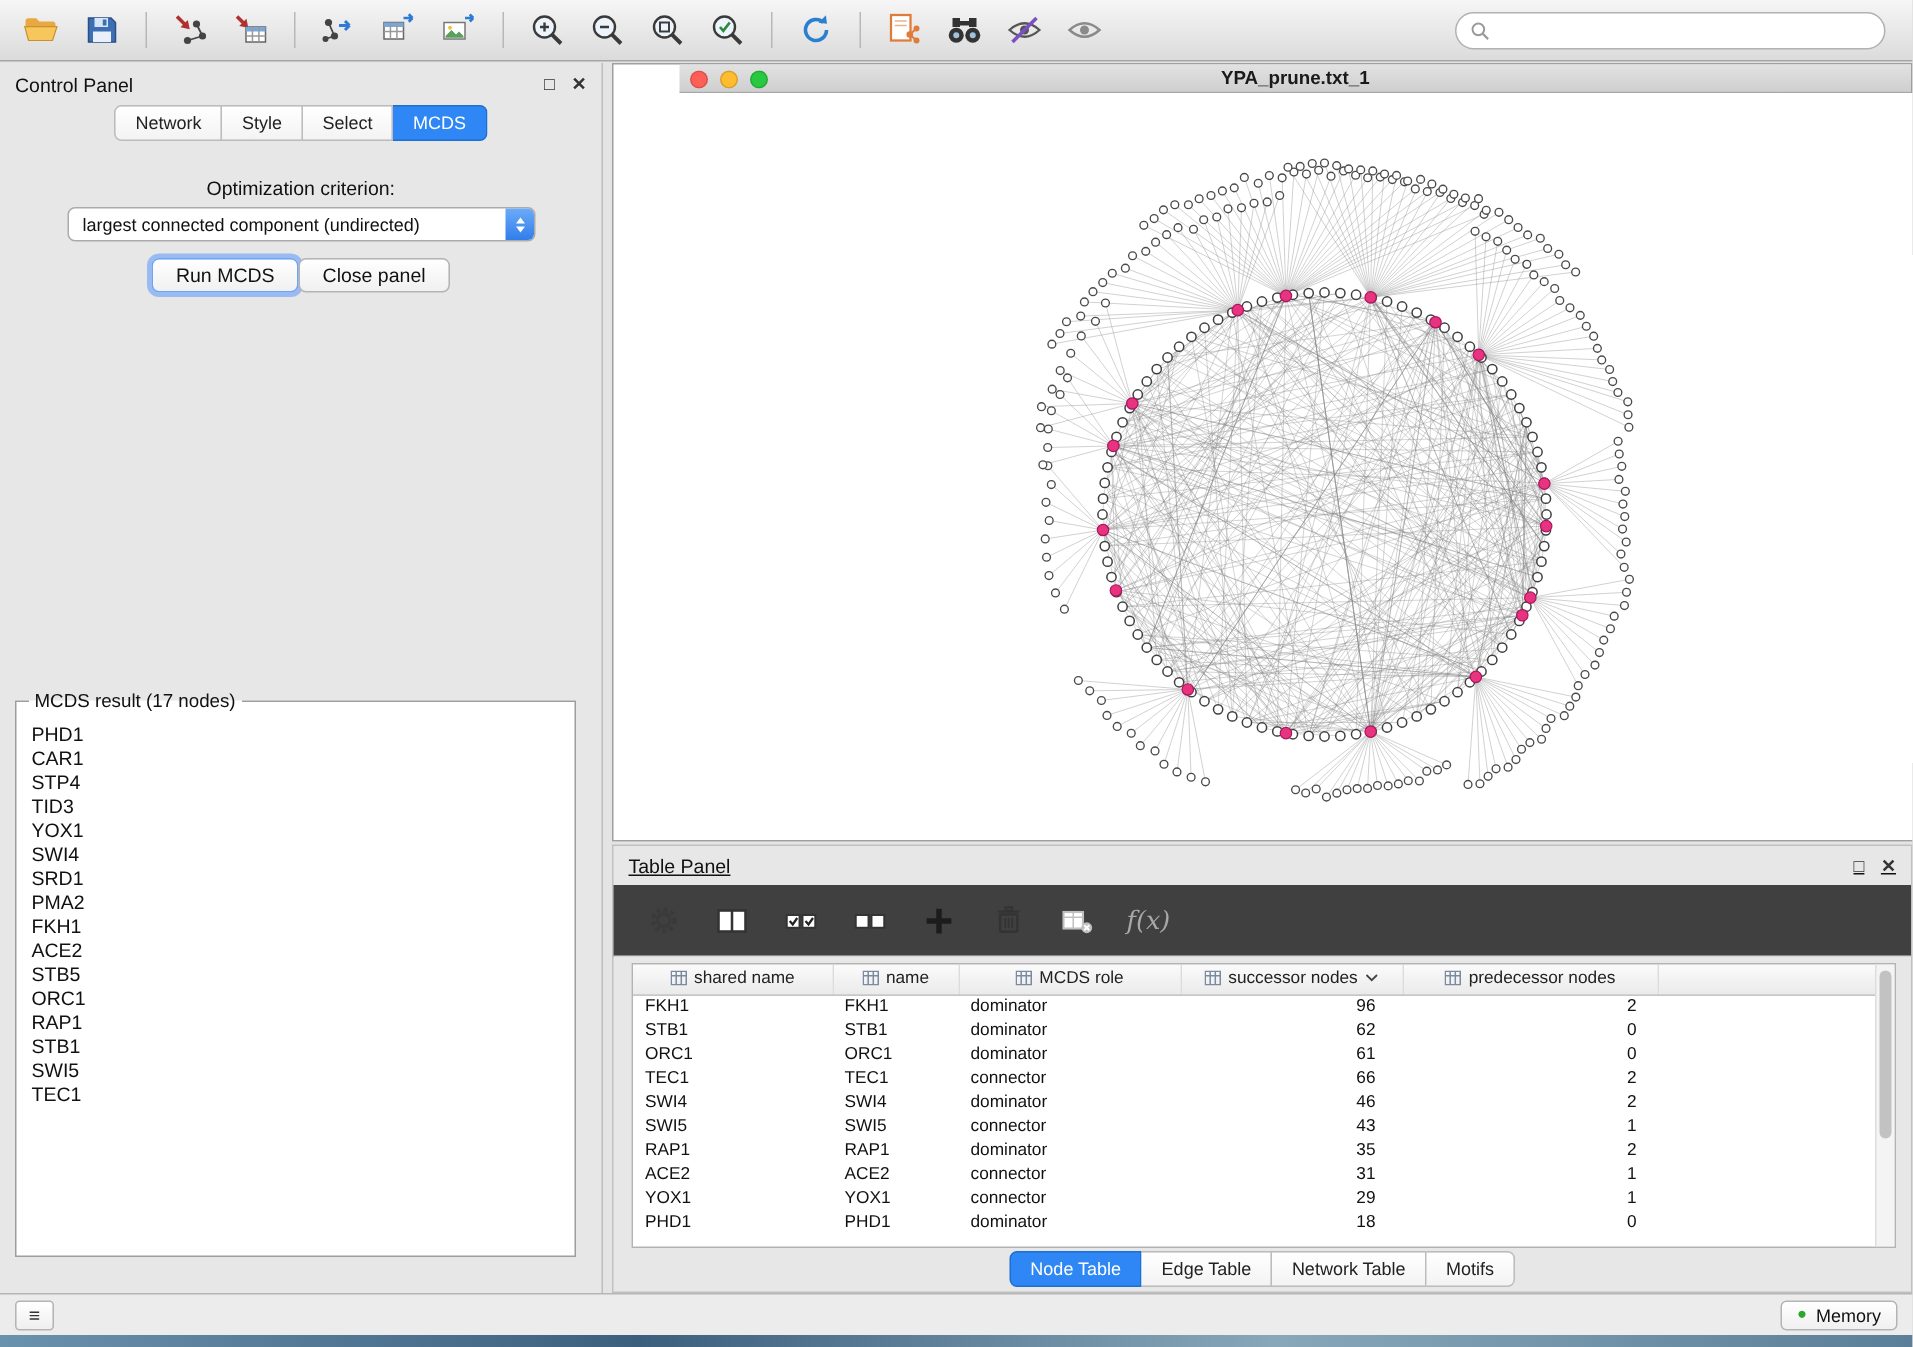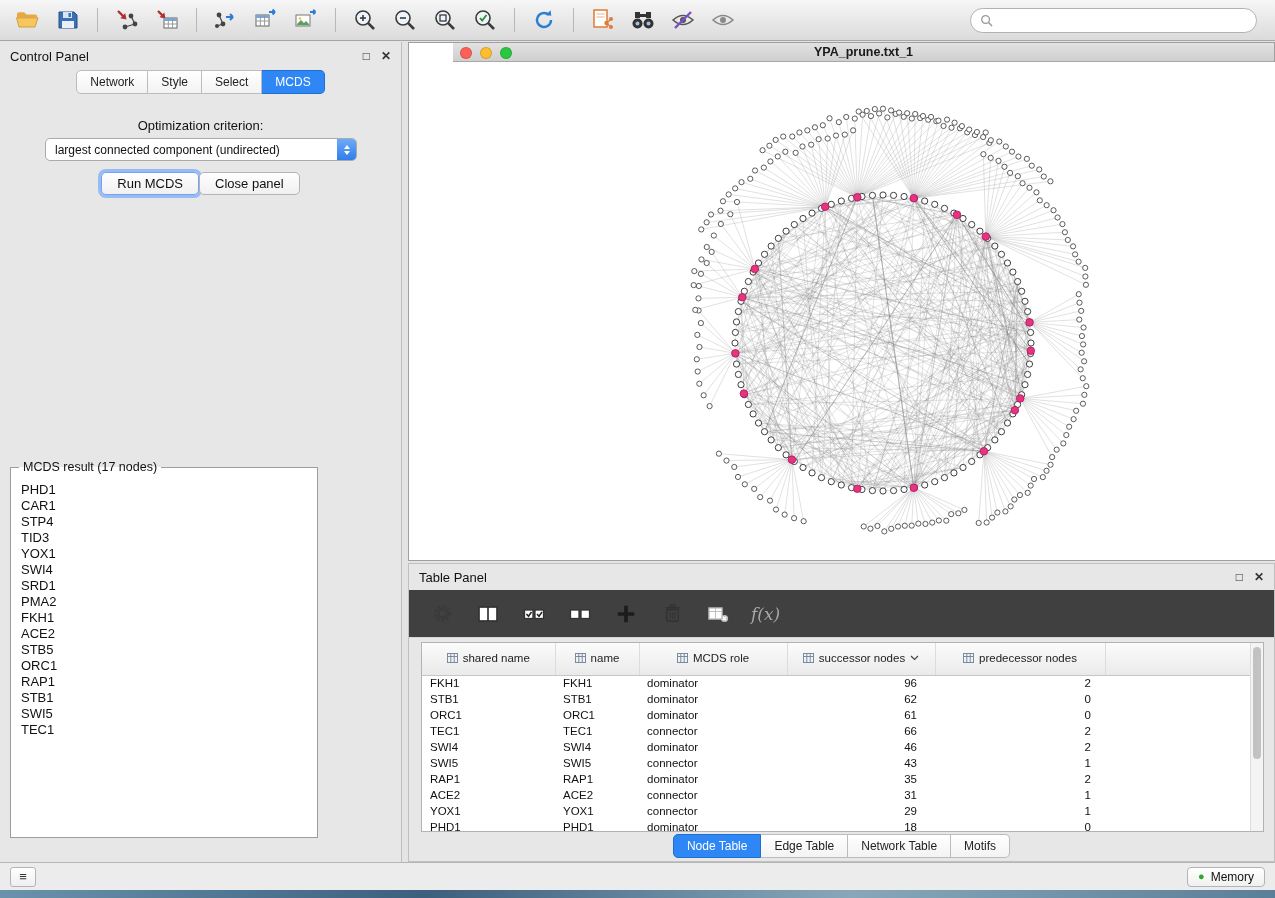--- a/index.html
+++ b/index.html
@@ -26,39 +26,39 @@
   .seg-tab:last-child{border-radius:0 5px 5px 0;}
   .seg-tab.active{background:var(--accent,#2e87f5);color:#fff;border-color:#1f6fd0;}
   .opt-label{text-align:center;margin-top:24px;font-size:13px;}
   .dropdown{position:absolute;left:45px;top:96px;width:312px;height:23px;background:#fff;border:1px solid #ababab;border-radius:5px;display:flex;align-items:center;font-size:12px;padding-left:9px;overflow:hidden;}
   .dropdown .stepper{margin-left:auto;width:19px;height:23px;background:linear-gradient(#6fadf9,#2e7bea);display:flex;flex-direction:column;align-items:center;justify-content:center;gap:2px;border-radius:0 4px 4px 0;}
   .tri-up{width:0;height:0;border-left:3.5px solid transparent;border-right:3.5px solid transparent;border-bottom:4px solid #fff;}
   .tri-down{width:0;height:0;border-left:3.5px solid transparent;border-right:3.5px solid transparent;border-top:4px solid #fff;}
   .btn-row{position:absolute;left:0;top:130px;width:100%;display:flex;justify-content:center;}
   .mac-btn{background:linear-gradient(#ffffff,#f0f0f0);border:1px solid #b4b4b4;border-radius:5px;font-size:13px;padding:3px 15px;color:#111;font-family:"Liberation Sans",sans-serif;}
   .mac-btn.focused{box-shadow:0 0 0 3px rgba(77,144,254,.5);border-color:#6ea3f7;}
-  fieldset.result-group{position:absolute;left:10px;top:418px;width:308px;height:378px;border:1px solid #9d9d9d;background:#fff;padding:4px 2px 2px 2px;}
+  fieldset.result-group{position:absolute;left:10px;top:418px;width:374px;height:378px;border:1px solid #9d9d9d;background:#fff;padding:4px 2px 2px 2px;}
   fieldset.result-group legend{font-size:12.5px;color:#111;padding:0 4px;margin-left:6px;}
   .result-list{height:100%;overflow:hidden;font-size:13px;line-height:16px;padding:4px 8px;}
 
   
   .network-window{position:absolute;left:408px;top:42px;width:867px;height:519px;background:#fff;border:1px solid #9f9f9f;padding-left:44px;}
   .nw-titlebar{position:relative;height:19px;background:linear-gradient(#e2e2e2,#cfcfcf);border-bottom:1px solid #a8a8a8;display:flex;align-items:center;justify-content:center;font-size:12.5px;font-weight:bold;color:#1a1a1a;}
   .traffic{position:absolute;left:7px;top:3.5px;display:flex;gap:8px;}
   .tl{width:12px;height:12px;border-radius:50%;border:1px solid rgba(0,0,0,.15);}
   .nw-canvas{position:relative;width:865px;height:498px;background:#fff;overflow:hidden;}
 
   
   .table-panel{position:absolute;left:408px;top:563px;width:867px;height:299px;background:#e7e7e7;border:1px solid #c0c0c0;}
   .tp-toolbar{position:absolute;left:0;top:26px;width:100%;height:48px;background:#404040;border-bottom:1px solid #d6d6d6;display:flex;align-items:center;padding-left:20px;gap:20px;}
   .tp-icon{width:26px;height:26px;display:flex;align-items:center;justify-content:center;}
   .fx{font-family:"DejaVu Serif",serif;font-style:italic;font-size:17px;color:#a8a8a8;}
   .table-wrap{position:absolute;left:12px;top:78px;width:843px;height:190px;background:#fff;border:1px solid #b3b3b3;overflow:hidden;}
   table.node-table{border-collapse:collapse;width:830px;table-layout:fixed;font-size:11.5px;}
-  table.node-table thead th{height:32px;background:linear-gradient(#fbfbfb,#eaeaea);border-bottom:1px solid #c6c6c6;border-right:1px solid #dcdcdc;font-weight:normal;color:#222;text-align:center;white-space:nowrap;overflow:hidden;}
+  table.node-table thead th{height:20px;background:linear-gradient(#fbfbfb,#eaeaea);border-bottom:1px solid #c6c6c6;border-right:1px solid #dcdcdc;font-weight:normal;color:#222;text-align:center;white-space:nowrap;overflow:hidden;}
   .th-inner{display:inline-flex;align-items:center;gap:5px;}
   table.node-table tbody td{height:16px;padding:0 8px;white-space:nowrap;overflow:hidden;}
   td.num{text-align:right;padding-right:18px !important;}
   td.num2{text-align:right;padding-right:14px !important;}
   .vscroll{position:absolute;right:0;top:0;width:13px;height:100%;background:#f4f4f4;border-left:1px solid #ddd;}
   .vscroll .thumb{position:absolute;left:2px;right:2px;top:4px;height:112px;background:#c2c2c2;border-radius:5px;}
   .tp-tabs-row{position:absolute;left:0;top:270px;width:100%;display:flex;justify-content:center;}
 
   
   .status-bar{position:absolute;left:0;top:862px;width:1275px;height:28px;background:#ececec;border-top:1px solid #b5b5b5;display:flex;align-items:center;padding:0 10px;}
@@ -1178,21 +1178,21 @@
             <circle cx="338.8821016518026" cy="397.6255915337949" r="3.8" fill="#e8337f" stroke="#a91560" stroke-width="0.8"></circle>
             <circle cx="290.92549212368556" cy="331.618981212199" r="3.8" fill="#e8337f" stroke="#a91560" stroke-width="0.8"></circle>
             <circle cx="282.360520561546" cy="291.32395811413056" r="3.8" fill="#e8337f" stroke="#a91560" stroke-width="0.8"></circle>
             <circle cx="289.24363558831726" cy="235.2654848325078" r="3.8" fill="#e8337f" stroke="#a91560" stroke-width="0.8"></circle>
           </g>
         </svg>
     </div>
   </div>
 
   <div class="table-panel">
-    <div class="panel-header" style="height:26px;">
+    <div class="panel-header" style="height:26px;text-decoration:underline;">
       <span>Table Panel</span>
       <span class="win-icons">
         <span>□</span>
         <span style="font-weight:bold;">✕</span>
       </span>
     </div>
     <div class="tp-toolbar">
       <span class="tp-icon">
         <svg width="23" height="23" viewBox="0 0 24 24">
             <circle cx="12" cy="12" r="7.5" fill="none" stroke="#3a3a3a" stroke-width="3" stroke-dasharray="2.7 2.3"></circle>

